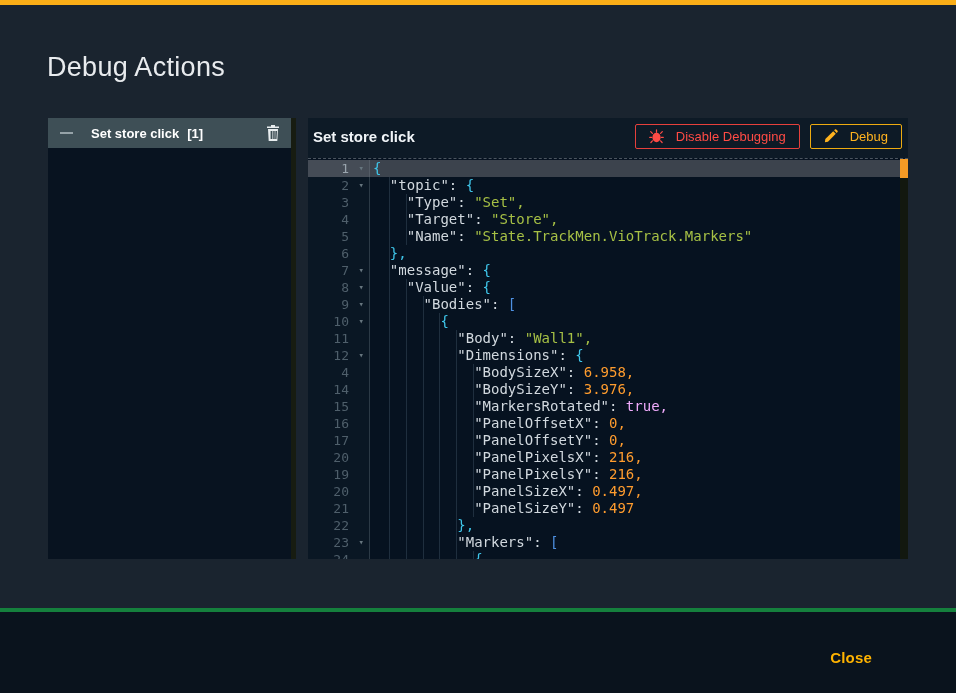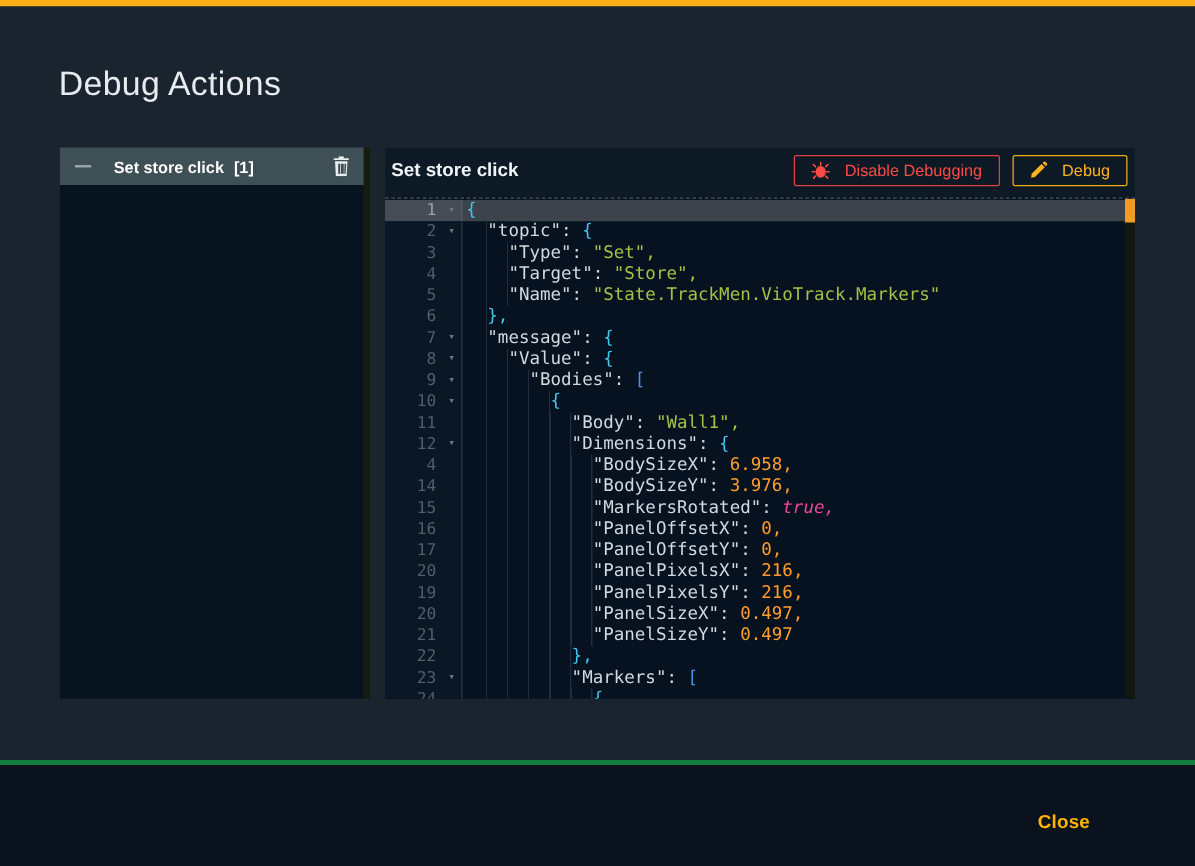--- a/index.html
+++ b/index.html
@@ -47,21 +47,21 @@
   .line.active { background:#3c434d; }
   .line.active .gutter { background:#454c56; color:#9aa5ae; border-right-color:#545c66; }
   .ind { display:inline-block; height:17px; vertical-align:top;
          background-image:repeating-linear-gradient(to right,
             transparent 0, transparent calc(2ch - 1px),
             rgba(95,120,140,.28) calc(2ch - 1px), rgba(95,120,140,.28) 2ch); }
   .tk-k  { color:#d2d9df; }
   .tk-p  { color:#d2d9df; }
   .tk-s  { color:#a6c045; }
   .tk-n  { color:#ff9c2e;margin-top:40px; }
-  .tk-b  { color:#ec4899;font-style:italic; }
+  .tk-b  { color:#f0abfc; }
   .tk-br { color:#3fc6ea; }
   .tk-sq { color:#4e91e2; }
   .editor-scroll-track { position:absolute; right:0; top:0; width:8px; height:100%; background:#12180f; }
   .editor-scroll-thumb { position:absolute; right:0; top:0; width:8px; height:19px; background:#f59b25; }
 
   
   .footer { position:absolute; left:0; top:608px; width:956px; height:85px;
             background:#0a131d; border-top:4px solid #15803d; }
   .close-btn { position:absolute; right:84px; top:37px; background:none; border:none;
                color:#ffb300; font-family:"Liberation Sans", sans-serif;

